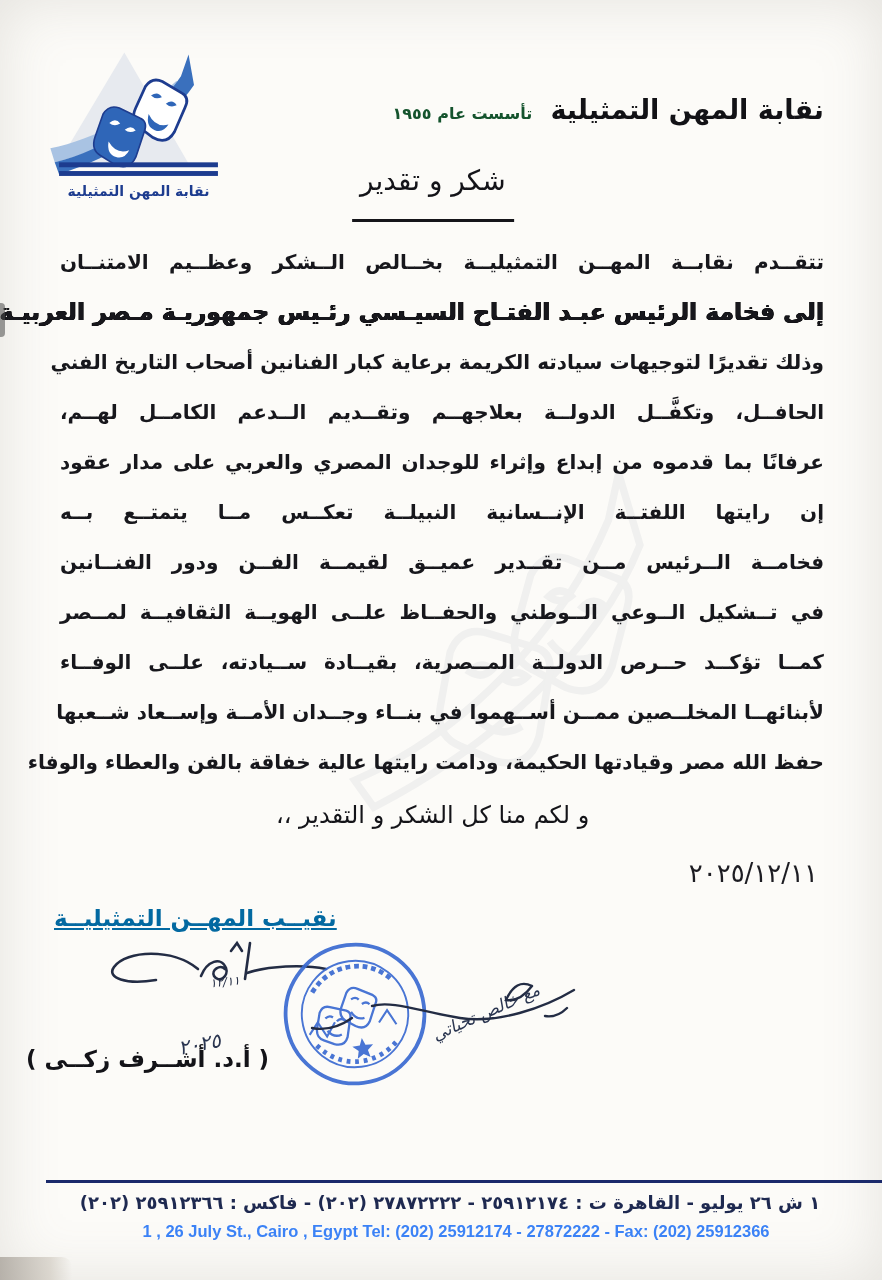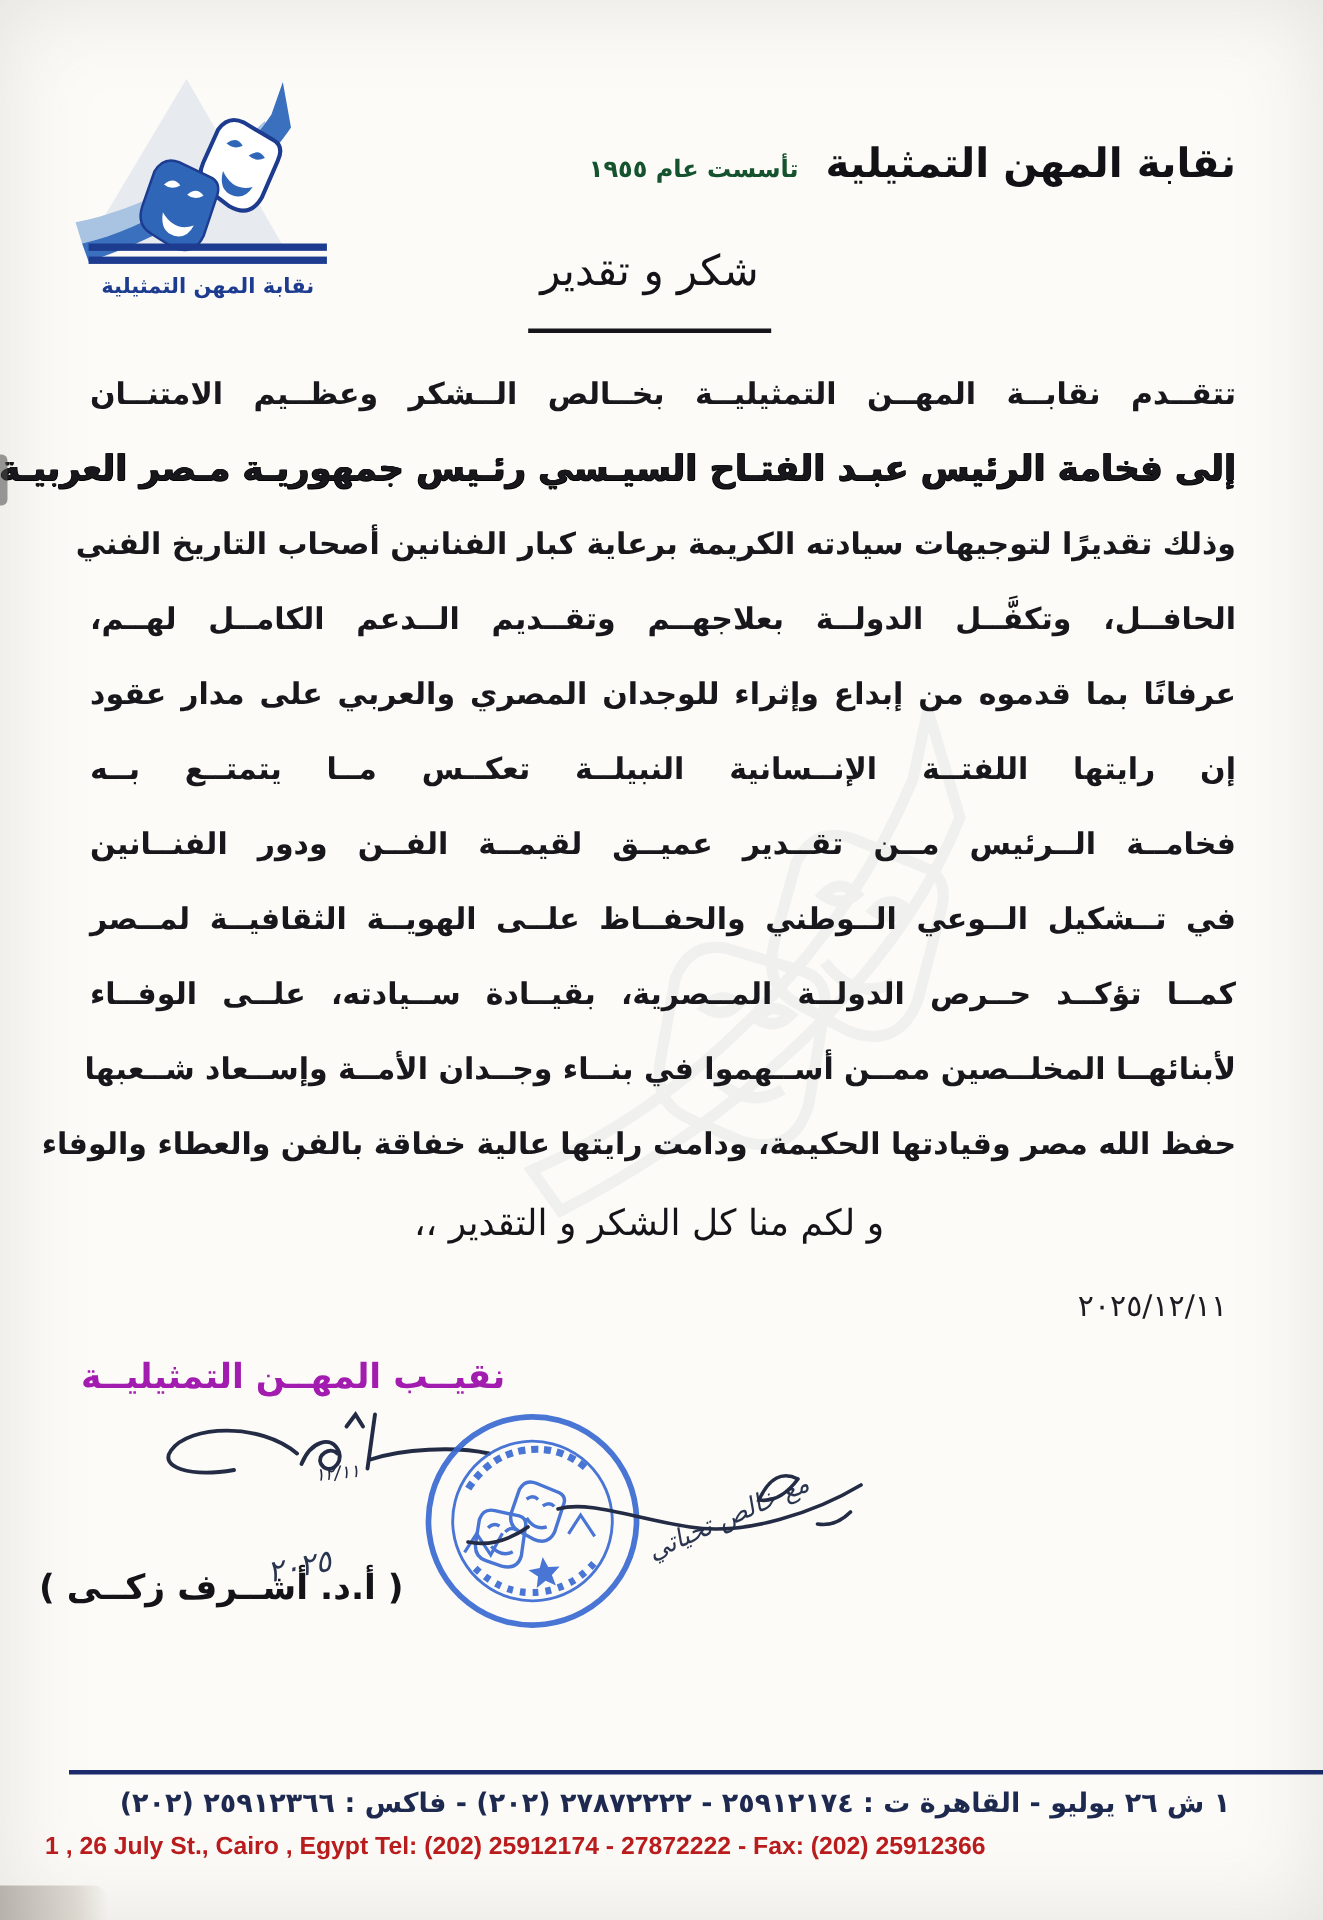--- a/index.html
+++ b/index.html
@@ -36,26 +36,26 @@
   .body-text .line.heavy{
     font-size:23.5px;
     text-shadow:.5px 0 0 #000,-.5px 0 0 #000,0 .4px 0 #000;
   }
   .closing{
     position:absolute;top:801px;left:276px;direction:rtl;white-space:nowrap;
     font-size:24px;font-weight:normal;color:#141419;
   }
   .doc-date{
     position:absolute;top:858px;left:658px;width:160px;direction:rtl;
-    font-size:20px;color:#1c1c22;white-space:nowrap;
+    font-size:26px;color:#1c1c22;white-space:nowrap;
   }
   
   .sig-role{
     position:absolute;top:905px;left:54px;direction:rtl;white-space:nowrap;
-    font-size:23px;font-weight:bold;color:#a21caf;
+    font-size:23px;font-weight:bold;color:#0369a1;text-decoration:underline;
   }
   .sig-name{
     position:absolute;top:998px;left:26px;direction:rtl;white-space:nowrap;
     font-size:23px;font-weight:bold;color:#131318;margin-top:48px;
   }
   .sig-year{
     position:absolute;top:1032px;left:178px;direction:rtl;
     font-size:20px;font-style:italic;color:#2a3550;
     transform:rotate(-11deg);letter-spacing:2px;
   }
@@ -74,23 +74,23 @@
   .watermark{position:absolute;left:320px;top:455px;opacity:.055;transform:rotate(-9deg);}
   .smudge-left{position:absolute;left:0;top:303px;width:5px;height:34px;background:#4a4a4a;opacity:.55;border-radius:0 4px 4px 0;}
   .smudge-bottom{position:absolute;left:0;top:1257px;width:72px;height:23px;background:linear-gradient(90deg,#9a938a,#cfc9bf 70%,rgba(207,201,191,0));opacity:.65;border-radius:0 10px 0 0;}
   
   .footer-rule{position:absolute;left:46px;right:0;top:1180px;height:3px;background:#1b2a6b;}
   .footer-ar{
     position:absolute;top:1192px;left:30px;right:12px;text-align:center;direction:rtl;
     font-size:18px;font-weight:bold;color:#1e2950;white-space:nowrap;
   }
   .footer-en{
-    position:absolute;top:1222px;left:30px;right:0;
+    position:absolute;top:1222px;left:30px;right:0;text-align:center;
     font-family:"Liberation Sans",sans-serif;font-size:16.5px;font-weight:bold;
-    color:#b91c1c;white-space:nowrap;
+    color:#3b82f6;white-space:nowrap;
   }
 </style>
 </head>
 <body>
 
 <div class="page">
 
   <div class="watermark">
     <svg width="420" height="430" viewBox="0 0 170 150">
       <g fill="none" stroke="#30415f" stroke-width="3">

